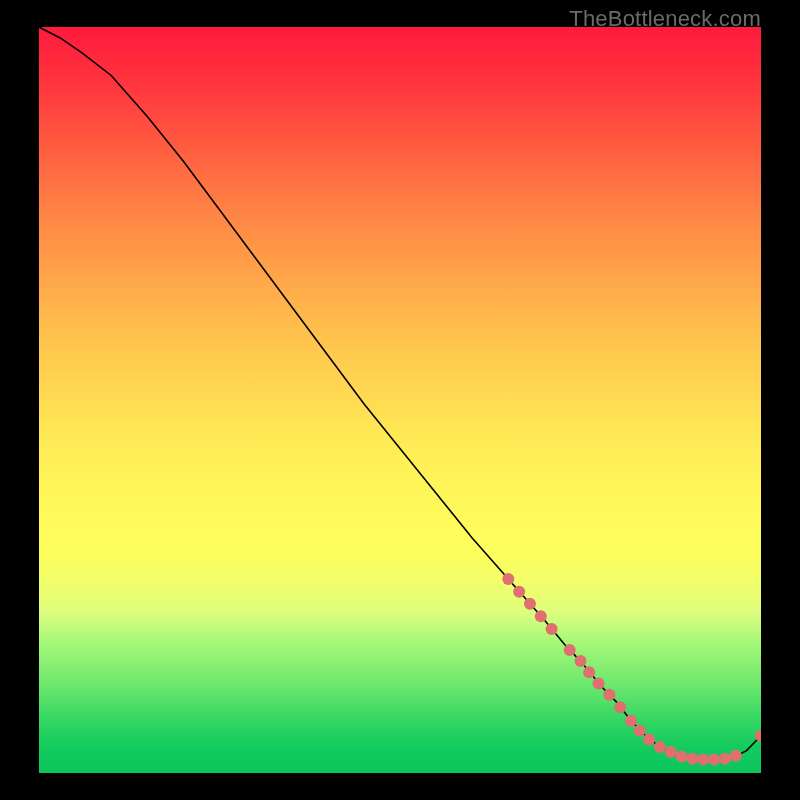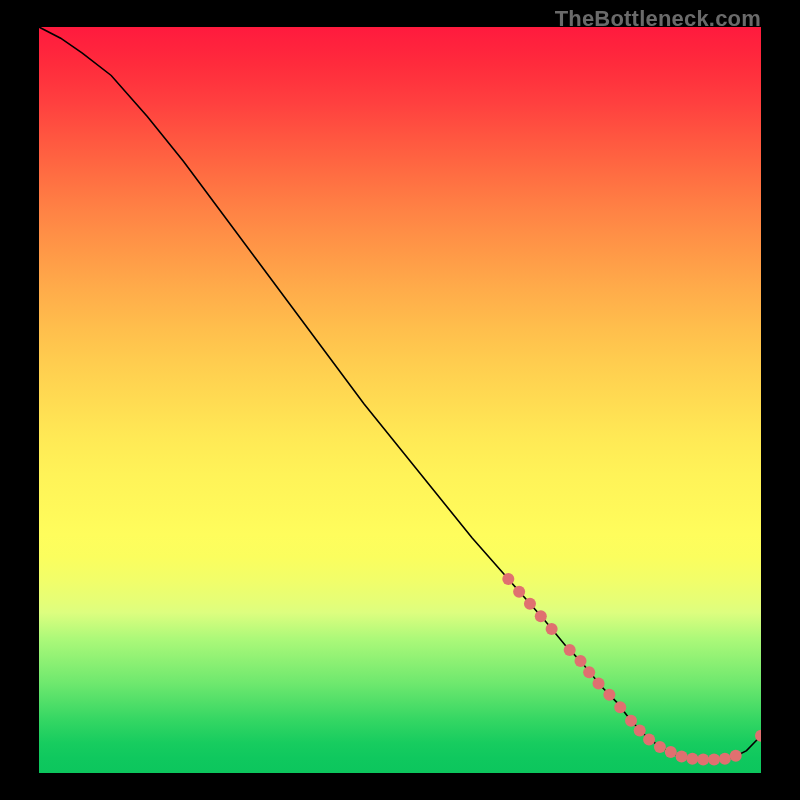--- a/index.html
+++ b/index.html
@@ -49,21 +49,21 @@
       #17cc5f 96%,
       #0fc85e 98%,
       #0cc65d 100%
     );
   }
   .watermark {
     position: absolute;
     top: 6px;
     right: 39px;
     font-size: 22px;
-    font-weight: bold;
+    font-weight: normal;
     color: #6a6a6a;
     letter-spacing: 0.2px;
   }
   svg.curve {
     position: absolute;
     left: 0;
     top: 0;
     width: 722px;
     height: 746px;
   }

